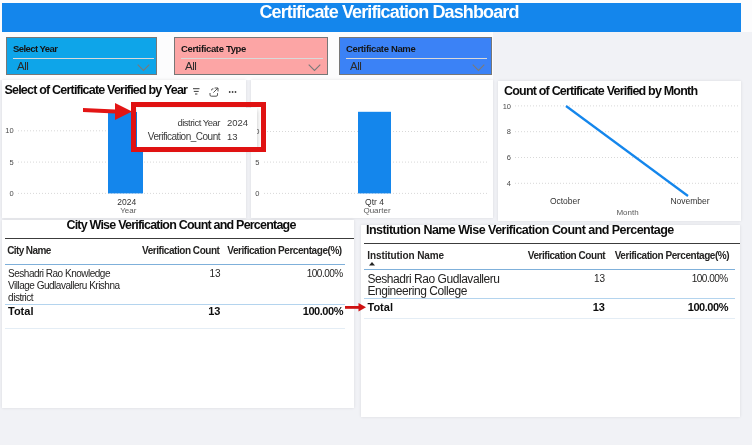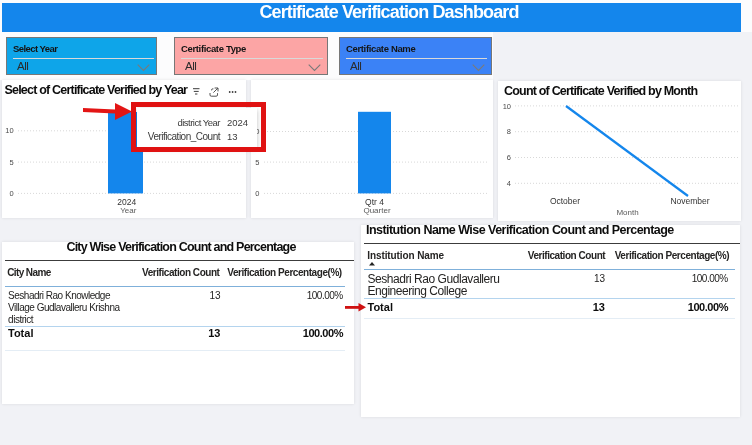--- a/index.html
+++ b/index.html
@@ -130,21 +130,21 @@
 
 <div class="abs" style="left:131px;top:102px;width:135.3px;height:50.2px;border:5px solid #e01212;box-sizing:border-box;"></div>
 
 <svg class="abs" style="left:80px;top:98px;" width="56" height="26" viewBox="0 0 56 26">
   <g fill="#e31515">
     <polygon points="3,10 35,11.5 35,15.5 3,14"></polygon>
     <polygon points="35,5 35,22 52,13.5"></polygon>
   </g>
 </svg>
 
-<div class="panel" style="left:2px;top:242px;width:352px;height:162px;">
+<div class="panel" style="left:2px;top:220px;width:352px;height:188px;">
   <div class="abs" style="left:3px;top:-2px;width:100%;text-align:center;font-size:12.5px;font-weight:bold;color:#0d0d0d;letter-spacing:-0.79px;">City Wise Verification Count and Percentage</div>
   <div class="abs" style="left:3px;top:17.7px;width:349px;border-top:1px solid #3c3c3c;"></div>
   <div class="abs" style="left:5.2px;top:24.9px;font-size:10px;font-weight:bold;color:#252423;letter-spacing:-0.6px;white-space:nowrap;">City Name</div>
   <div class="abs" style="right:134.5px;top:24.9px;font-size:10px;font-weight:bold;color:#252423;letter-spacing:-0.45px;white-space:nowrap;">Verification Count</div>
   <div class="abs" style="right:12.3px;top:24.9px;font-size:10px;font-weight:bold;color:#252423;letter-spacing:-0.45px;white-space:nowrap;">Verification Percentage(%)</div>
   <div class="abs" style="left:3px;top:43.5px;width:340px;border-top:1px solid #7fb0da;"></div>
   <div class="abs" style="left:6.1px;top:48.3px;font-size:10px;color:#252423;line-height:12.1px;letter-spacing:-0.5px;white-space:nowrap;">Seshadri Rao Knowledge<br>Village Gudlavalleru Krishna<br>district</div>
   <div class="abs" style="right:133.5px;top:47.8px;font-size:10px;color:#252423;white-space:nowrap;">13</div>
   <div class="abs" style="right:11.3px;top:47.8px;font-size:10px;color:#252423;letter-spacing:-0.5px;white-space:nowrap;">100.00%</div>
   <div class="abs" style="left:3px;top:83.5px;width:340px;border-top:1px solid #b4d4ee;"></div>

